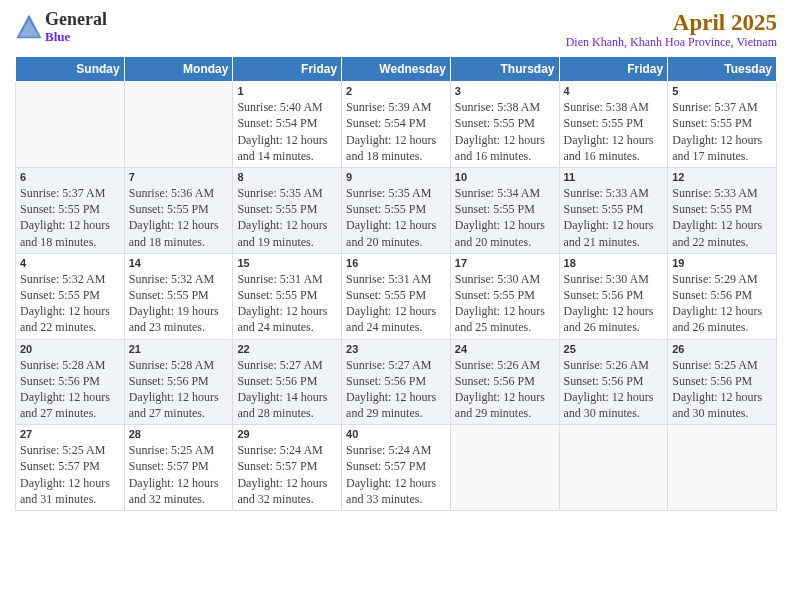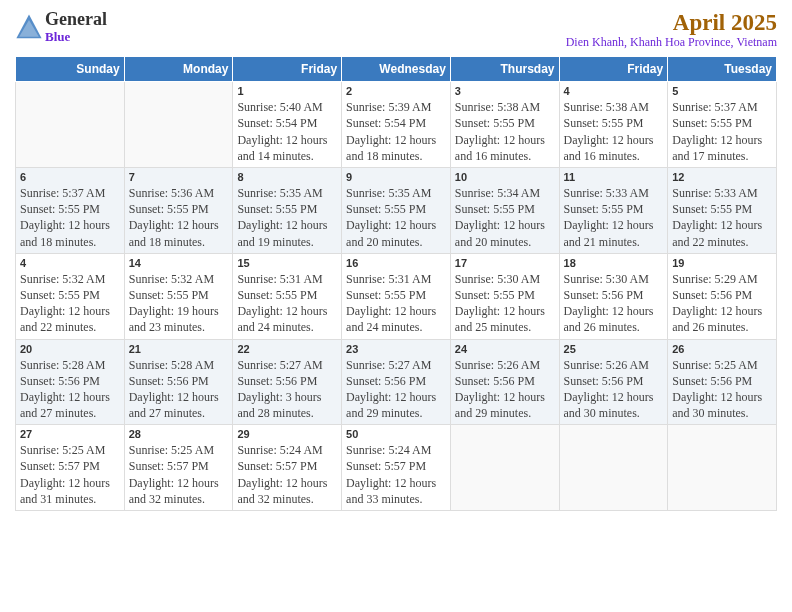--- a/index.html
+++ b/index.html
@@ -224,21 +224,21 @@
           <td>
             <span class="day-num">20</span>
             <div class="day-info"><span>Sunrise: 5:28 AM</span><br><span>Sunset: 5:56 PM</span><br><span>Daylight: 12 hours and 27 minutes.</span></div>
           </td>
           <td>
             <span class="day-num">21</span>
             <div class="day-info"><span>Sunrise: 5:28 AM</span><br><span>Sunset: 5:56 PM</span><br><span>Daylight: 12 hours and 27 minutes.</span></div>
           </td>
           <td>
             <span class="day-num">22</span>
-            <div class="day-info"><span>Sunrise: 5:27 AM</span><br><span>Sunset: 5:56 PM</span><br><span>Daylight: 3 hours and 28 minutes.</span></div>
+            <div class="day-info"><span>Sunrise: 5:27 AM</span><br><span>Sunset: 5:56 PM</span><br><span>Daylight: 14 hours and 28 minutes.</span></div>
           </td>
           <td>
             <span class="day-num">23</span>
             <div class="day-info"><span>Sunrise: 5:27 AM</span><br><span>Sunset: 5:56 PM</span><br><span>Daylight: 12 hours and 29 minutes.</span></div>
           </td>
           <td>
             <span class="day-num">24</span>
             <div class="day-info"><span>Sunrise: 5:26 AM</span><br><span>Sunset: 5:56 PM</span><br><span>Daylight: 12 hours and 29 minutes.</span></div>
           </td>
           <td>
@@ -257,21 +257,21 @@
           </td>
           <td>
             <span class="day-num">28</span>
             <div class="day-info"><span>Sunrise: 5:25 AM</span><br><span>Sunset: 5:57 PM</span><br><span>Daylight: 12 hours and 32 minutes.</span></div>
           </td>
           <td>
             <span class="day-num">29</span>
             <div class="day-info"><span>Sunrise: 5:24 AM</span><br><span>Sunset: 5:57 PM</span><br><span>Daylight: 12 hours and 32 minutes.</span></div>
           </td>
           <td>
-            <span class="day-num">50</span>
+            <span class="day-num">40</span>
             <div class="day-info"><span>Sunrise: 5:24 AM</span><br><span>Sunset: 5:57 PM</span><br><span>Daylight: 12 hours and 33 minutes.</span></div>
           </td>
           <td class="empty"></td>
           <td class="empty"></td>
           <td class="empty"></td>
         </tr>
       </tbody>
   </table>
 </div>
 

